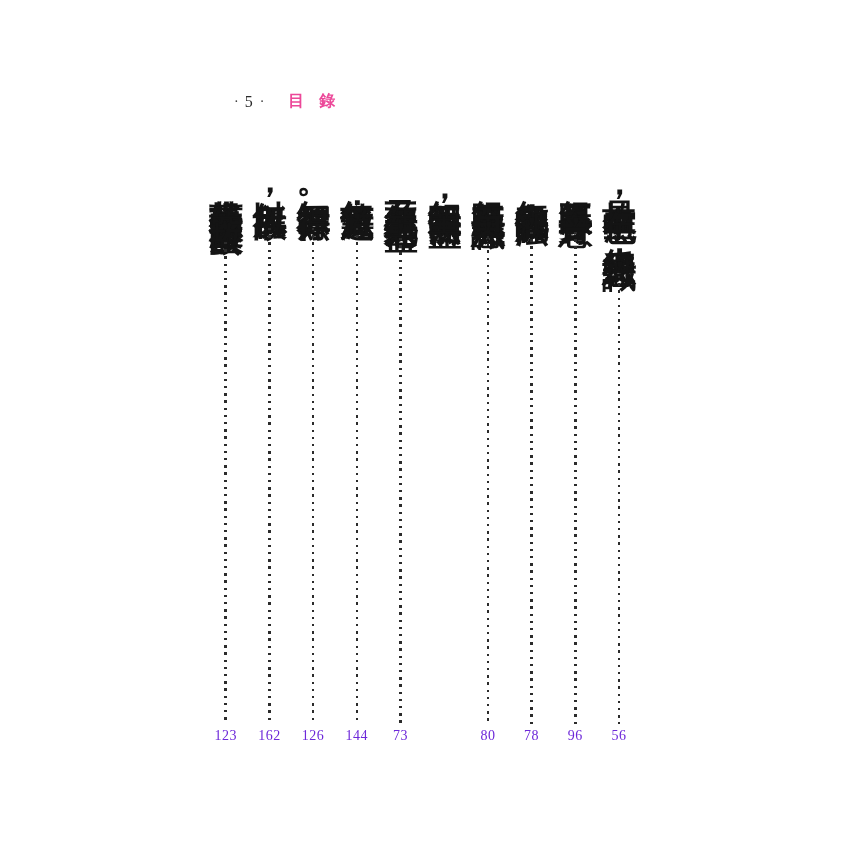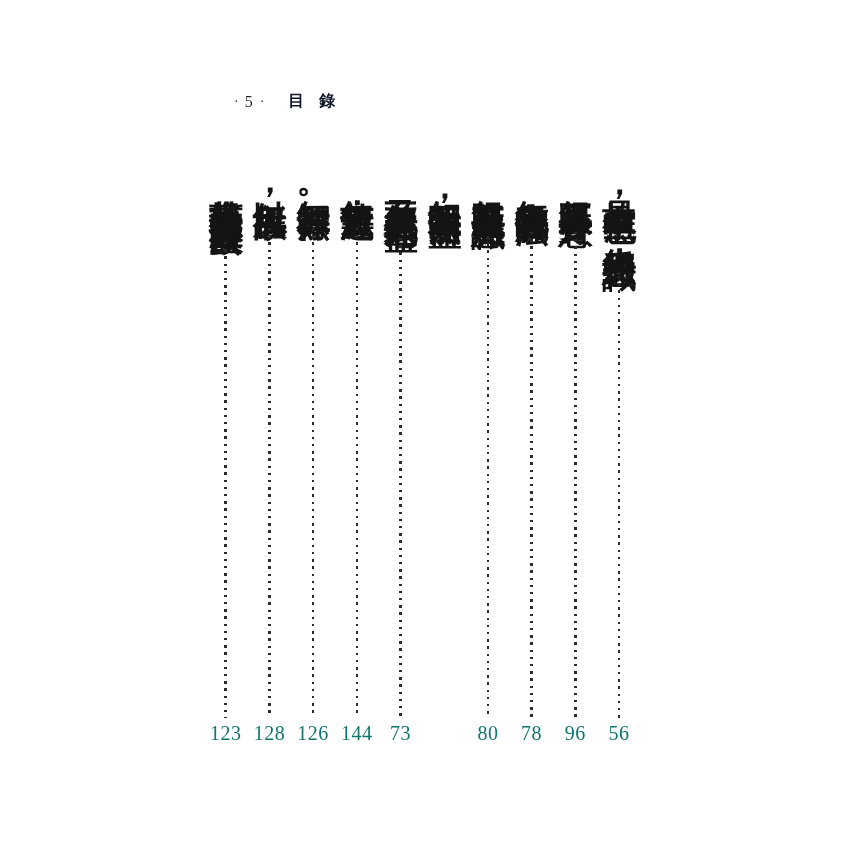--- a/index.html
+++ b/index.html
@@ -35,21 +35,21 @@
   .header .hnum {
     font-size: 16px;
     letter-spacing: 1px;
     color: #2a2a2a;
   }
   .header .htitle {
     margin-left: 18px;
     font-size: 16px;
     font-weight: bold;
     letter-spacing: 15px;
-    color: #0f172a;
+    color: #ec4899;
   }
   
   .toc {
     position: absolute;
     left: 0;
     top: 0;
     width: 850px;
     height: 850px;
   }
   .col {
@@ -78,23 +78,23 @@
     min-height: 12px;
     margin: 9px 0 5px;
     background: repeating-linear-gradient(
       to bottom,
       #2b2b2b 0px, #2b2b2b 2.4px,
       transparent 2.4px, transparent 7.2px
     );
   }
   .pagenum {
     font-family: "Liberation Serif", "DejaVu Serif", serif;
-    font-size: 20px;
+    font-size: 14px;
     line-height: 1;
-    color: #0f766e;
+    color: #6d28d9;
     letter-spacing: 0.5px;
   }
 </style>
 </head>
 <body>
 
 <div class="page">
 
   <div class="header">
     <span class="hdot">·</span>
@@ -138,21 +138,21 @@
         <div class="pagenum">144</div>
       </div>
       <div class="col" style="left: 290.1px;">
         <div class="vtext">無智亦無得。</div>
         <div class="leader"></div>
         <div class="pagenum">126</div>
       </div>
       <div class="col" style="left: 246.4px;">
         <div class="vtext">以無所得故，</div>
         <div class="leader"></div>
-        <div class="pagenum">128</div>
+        <div class="pagenum">162</div>
       </div>
       <div class="col" style="left: 202.7px;">
         <div class="vtext">菩提薩埵依般若波羅蜜多故，</div>
         <div class="leader"></div>
         <div class="pagenum">123</div>
       </div>
     </div>
 
 </div>
 

